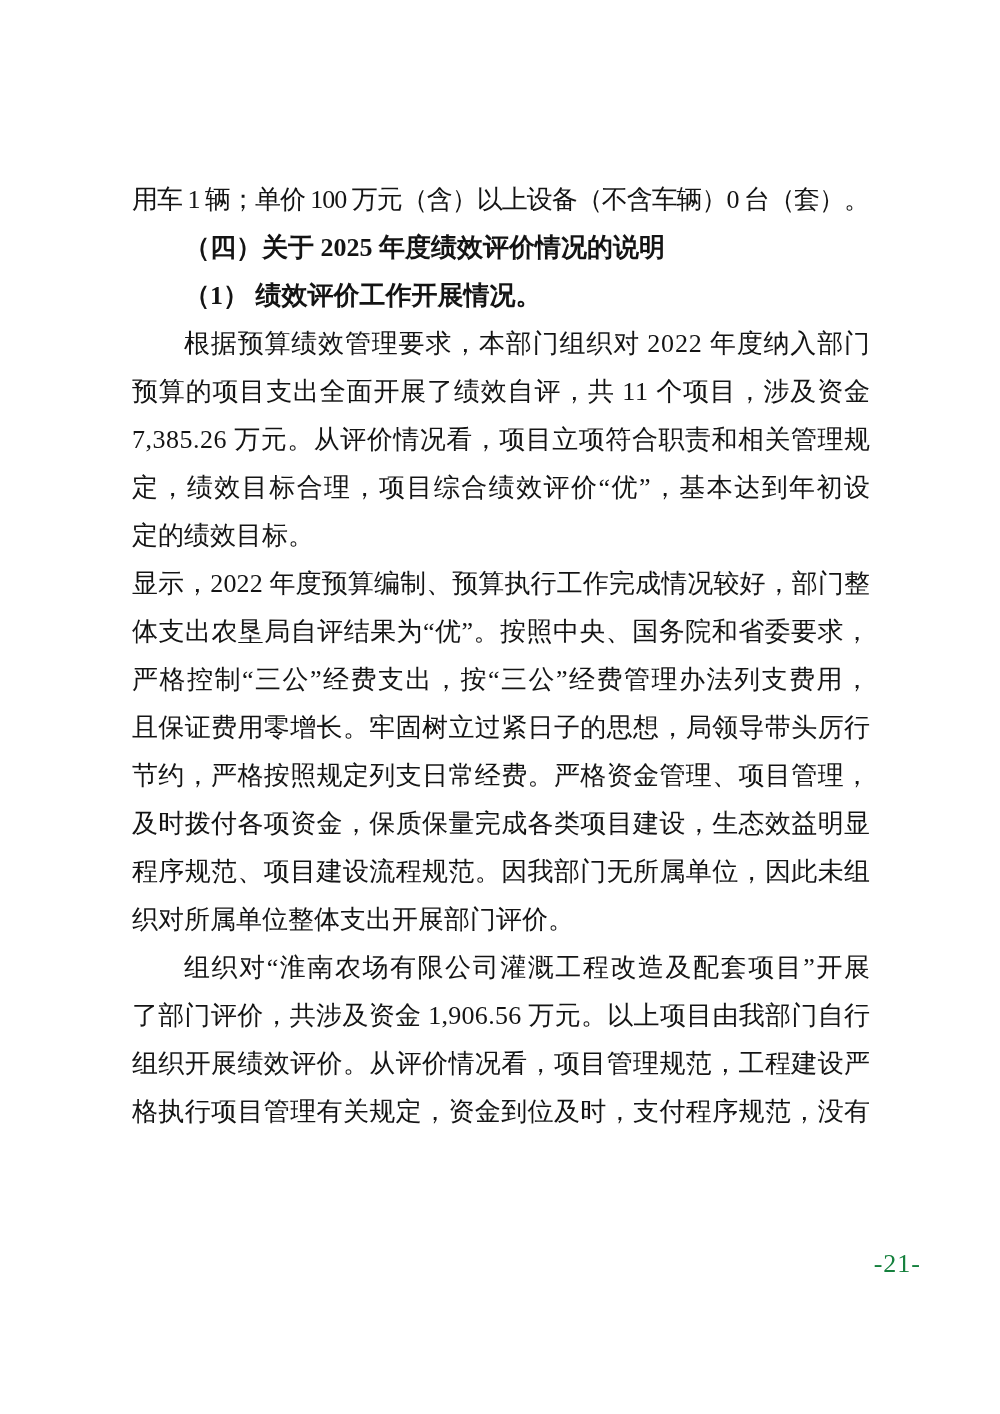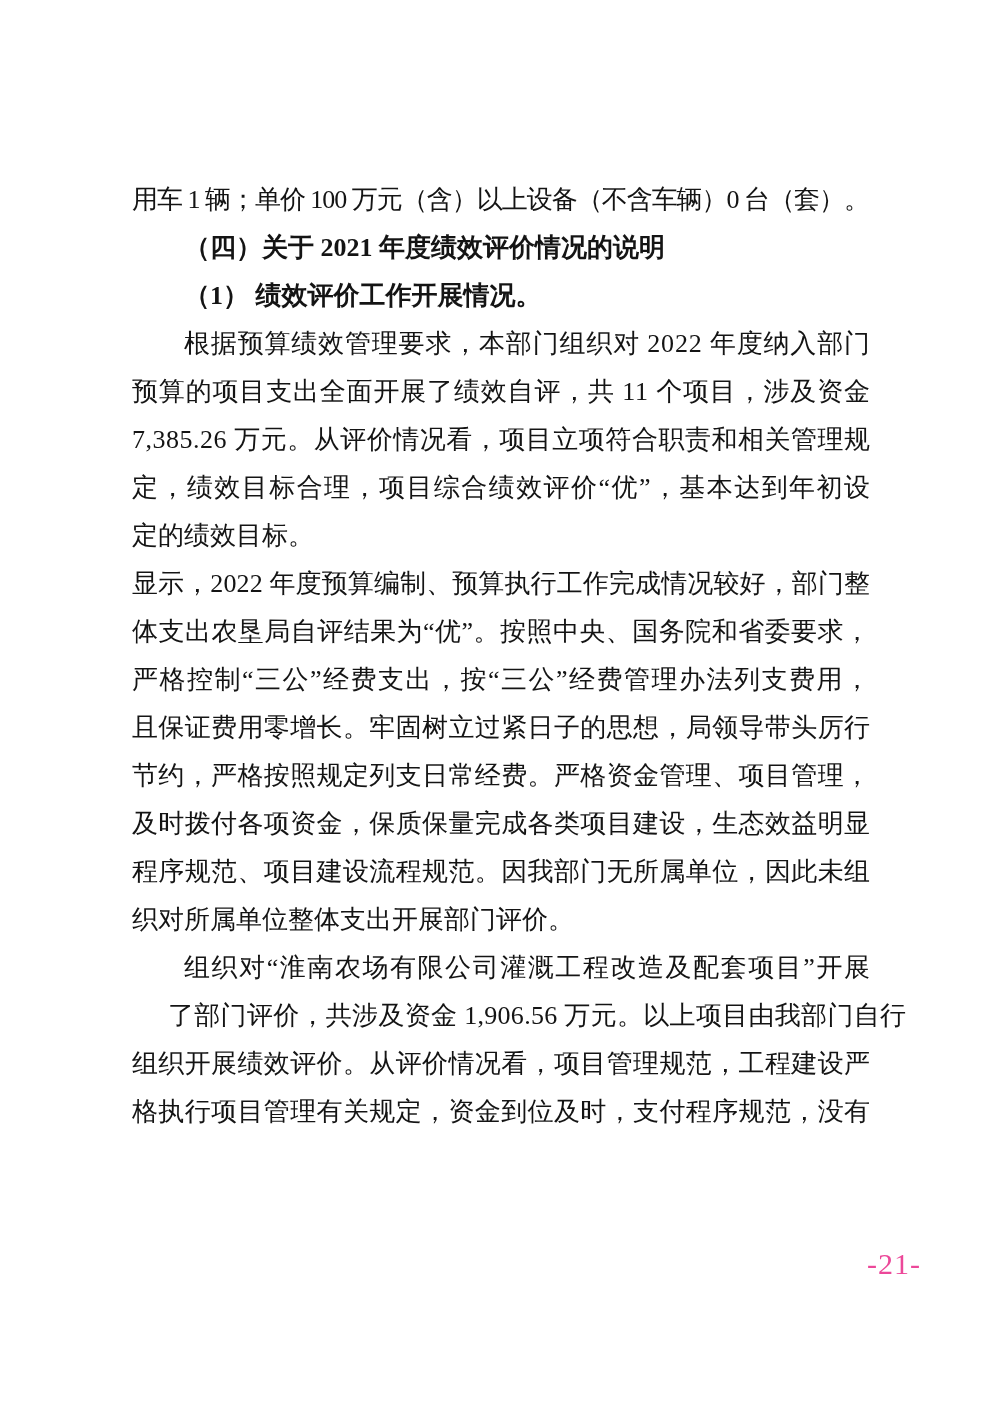--- a/index.html
+++ b/index.html
@@ -43,46 +43,46 @@
   .heading {
     font-weight: bold;
   }
   .indent {
     padding-left: 52px;
   }
   .page-number {
     position: absolute;
     top: 1248px;
     right: 127px;
-    font-size: 30px;
+    font-size: 26px;
     line-height: 32px;
     letter-spacing: 1px;
-    color: #ec4899;
+    color: #15803d;
   }
 </style>
 </head>
 <body>
 
 <div class="doc-page">
   <div class="doc-body">
       <div class="line body"><span class="line-text" style="letter-spacing: -1.01429px;">用车 1 辆；单价 100 万元（含）以上设备（不含车辆）0 台（套）。</span></div>
-      <div class="line heading indent"><span class="line-text">（四）关于 2021 年度绩效评价情况的说明</span></div>
+      <div class="line heading indent"><span class="line-text">（四）关于 2025 年度绩效评价情况的说明</span></div>
       <div class="line heading indent"><span class="line-text">（1） 绩效评价工作开展情况。</span></div>
       <div class="line body indent"><span class="line-text" style="letter-spacing: 0.821429px;">根据预算绩效管理要求，本部门组织对 2022 年度纳入部门</span></div>
       <div class="line body"><span class="line-text" style="letter-spacing: 0.82597px;">预算的项目支出全面开展了绩效自评，共 11 个项目，涉及资金</span></div>
       <div class="line body"><span class="line-text" style="letter-spacing: 0.515625px;">7,385.26 万元。从评价情况看，项目立项符合职责和相关管理规</span></div>
       <div class="line body"><span class="line-text" style="letter-spacing: 1.44097px;">定，绩效目标合理，项目综合绩效评价“优”，基本达到年初设</span></div>
       <div class="line body"><span class="line-text">定的绩效目标。</span></div>
       <div class="line body"><span class="line-text" style="letter-spacing: 0.116667px;">显示，2022 年度预算编制、预算执行工作完成情况较好，部门整</span></div>
       <div class="line body"><span class="line-text" style="letter-spacing: 0.460938px;">体支出农垦局自评结果为“优”。按照中央、国务院和省委要求，</span></div>
       <div class="line body"><span class="line-text" style="letter-spacing: 1.49386px; text-align: center;">严格控制“三公”经费支出，按“三公”经费管理办法列支费用，</span></div>
       <div class="line body"><span class="line-text" style="letter-spacing: 0.37037px;">且保证费用零增长。牢固树立过紧日子的思想，局领导带头厉行</span></div>
       <div class="line body"><span class="line-text" style="letter-spacing: 0.37037px;">节约，严格按照规定列支日常经费。严格资金管理、项目管理，</span></div>
       <div class="line body"><span class="line-text" style="letter-spacing: 0.37037px;">及时拨付各项资金，保质保量完成各类项目建设，生态效益明显</span></div>
       <div class="line body"><span class="line-text" style="letter-spacing: 0.37037px;">程序规范、项目建设流程规范。因我部门无所属单位，因此未组</span></div>
       <div class="line body"><span class="line-text">织对所属单位整体支出开展部门评价。</span></div>
       <div class="line body indent"><span class="line-text" style="letter-spacing: 1.55625px;">组织对“淮南农场有限公司灌溉工程改造及配套项目”开展</span></div>
-      <div class="line body"><span class="line-text" style="letter-spacing: 0.30303px; margin-left: 36px;">了部门评价，共涉及资金 1,906.56 万元。以上项目由我部门自行</span></div>
+      <div class="line body"><span class="line-text" style="letter-spacing: 0.30303px;">了部门评价，共涉及资金 1,906.56 万元。以上项目由我部门自行</span></div>
       <div class="line body"><span class="line-text" style="letter-spacing: 0.37037px;">组织开展绩效评价。从评价情况看，项目管理规范，工程建设严</span></div>
       <div class="line body"><span class="line-text" style="letter-spacing: 0.37037px;">格执行项目管理有关规定，资金到位及时，支付程序规范，没有</span></div>
     </div>
   <div class="page-number">-21-</div>
 </div>
 
 </body></html>

